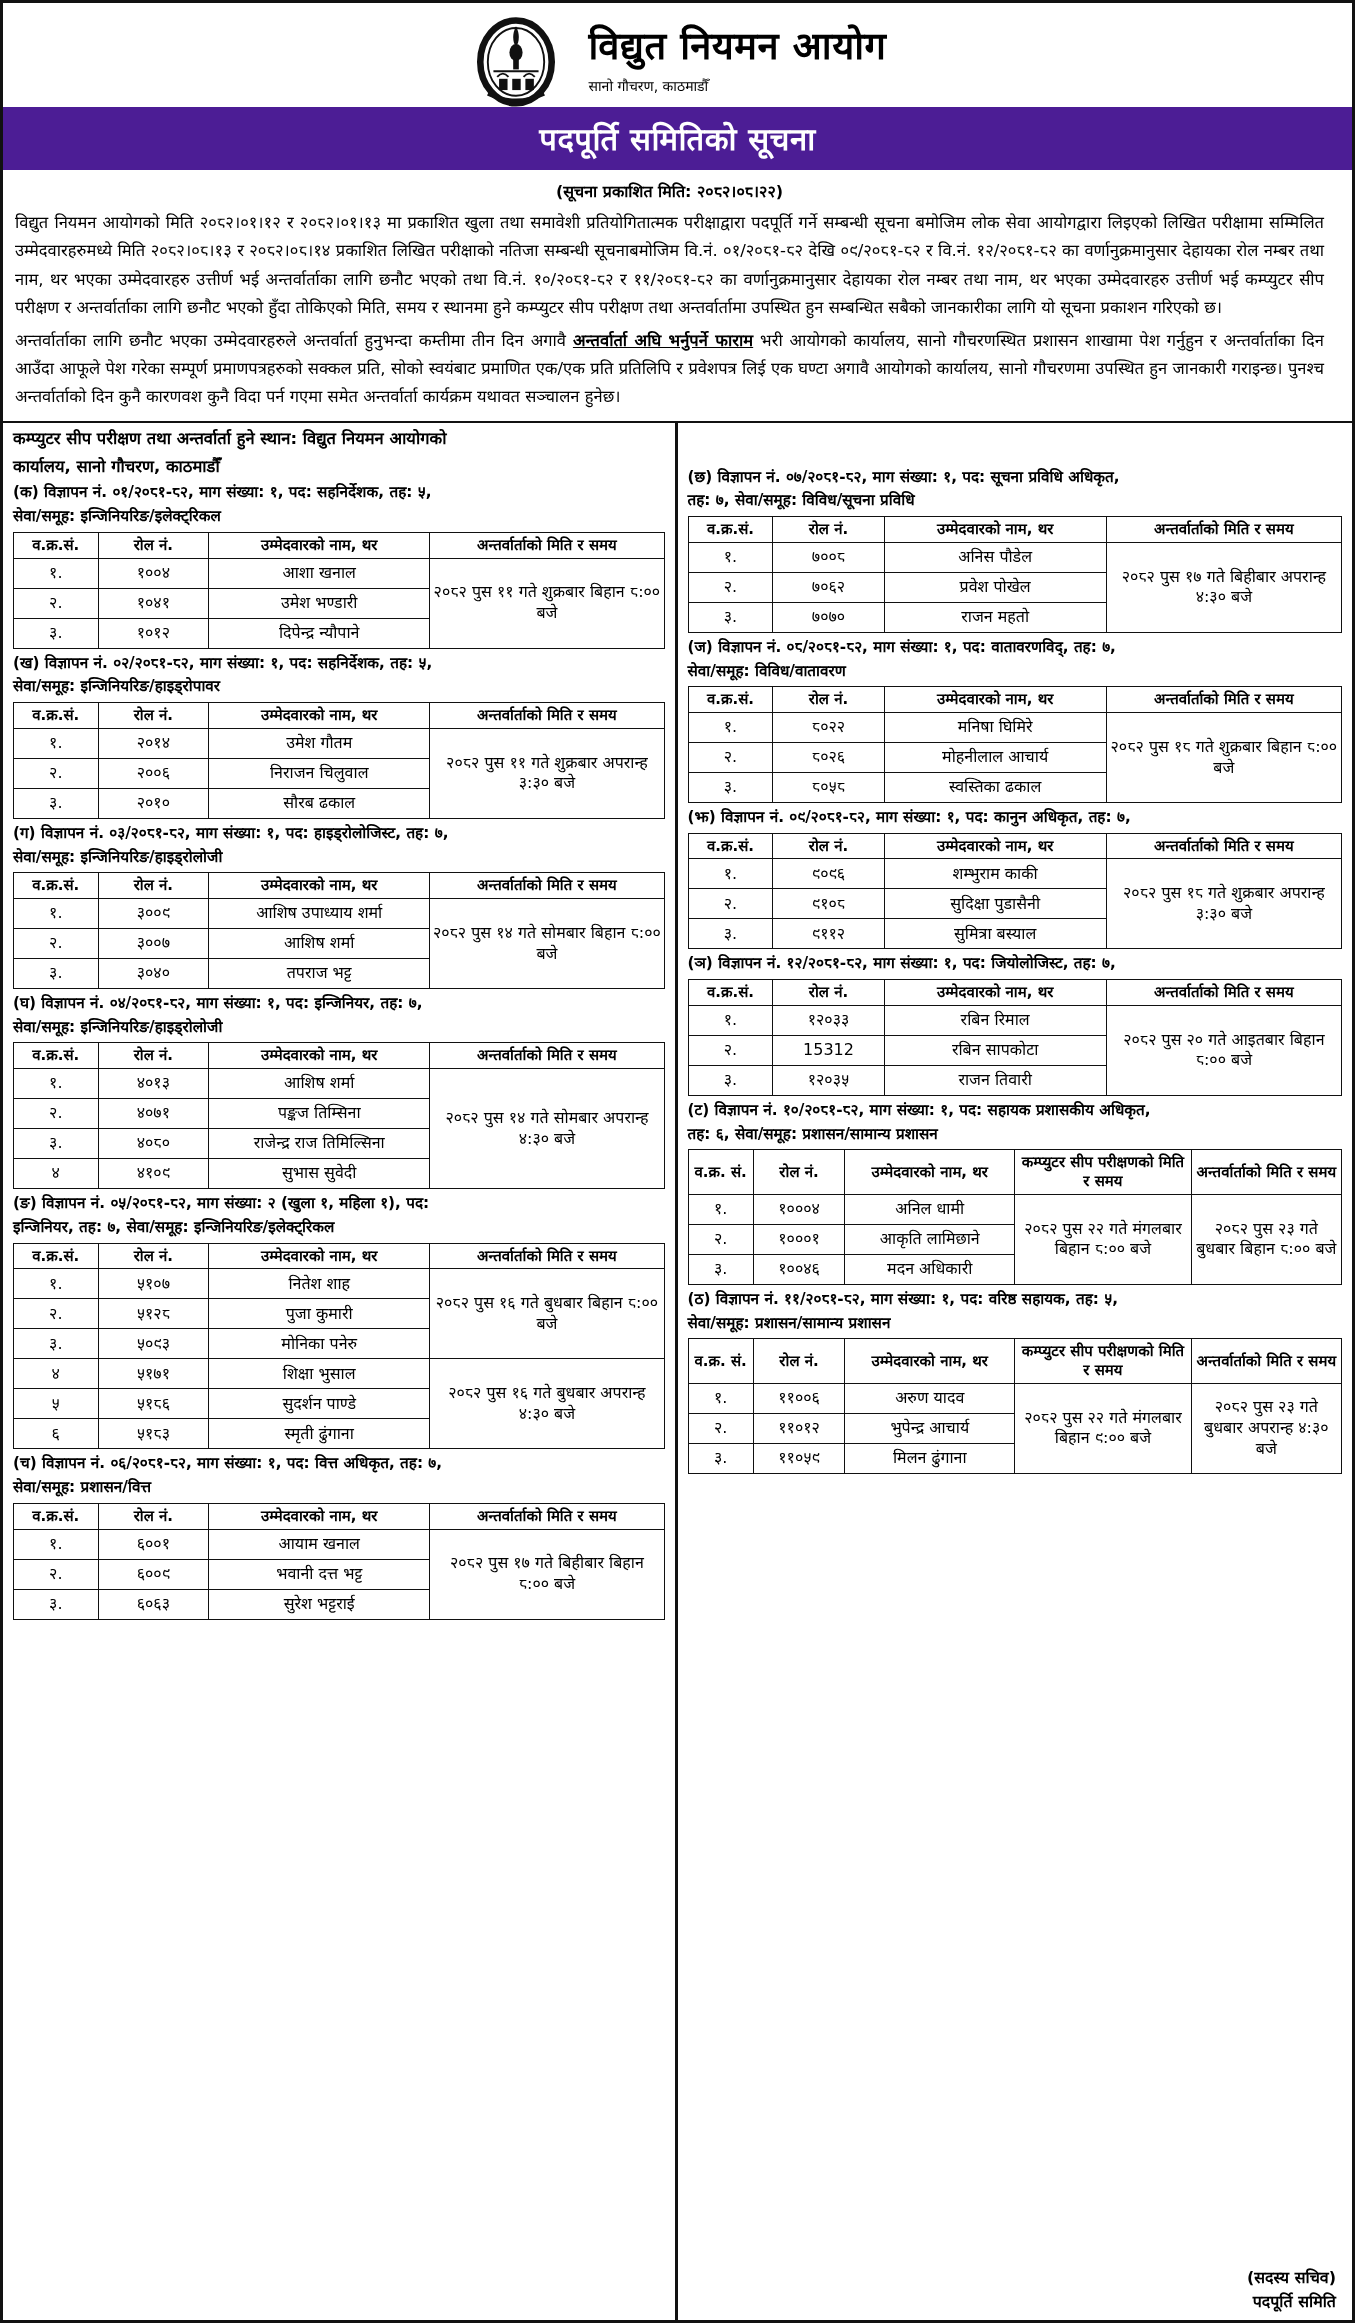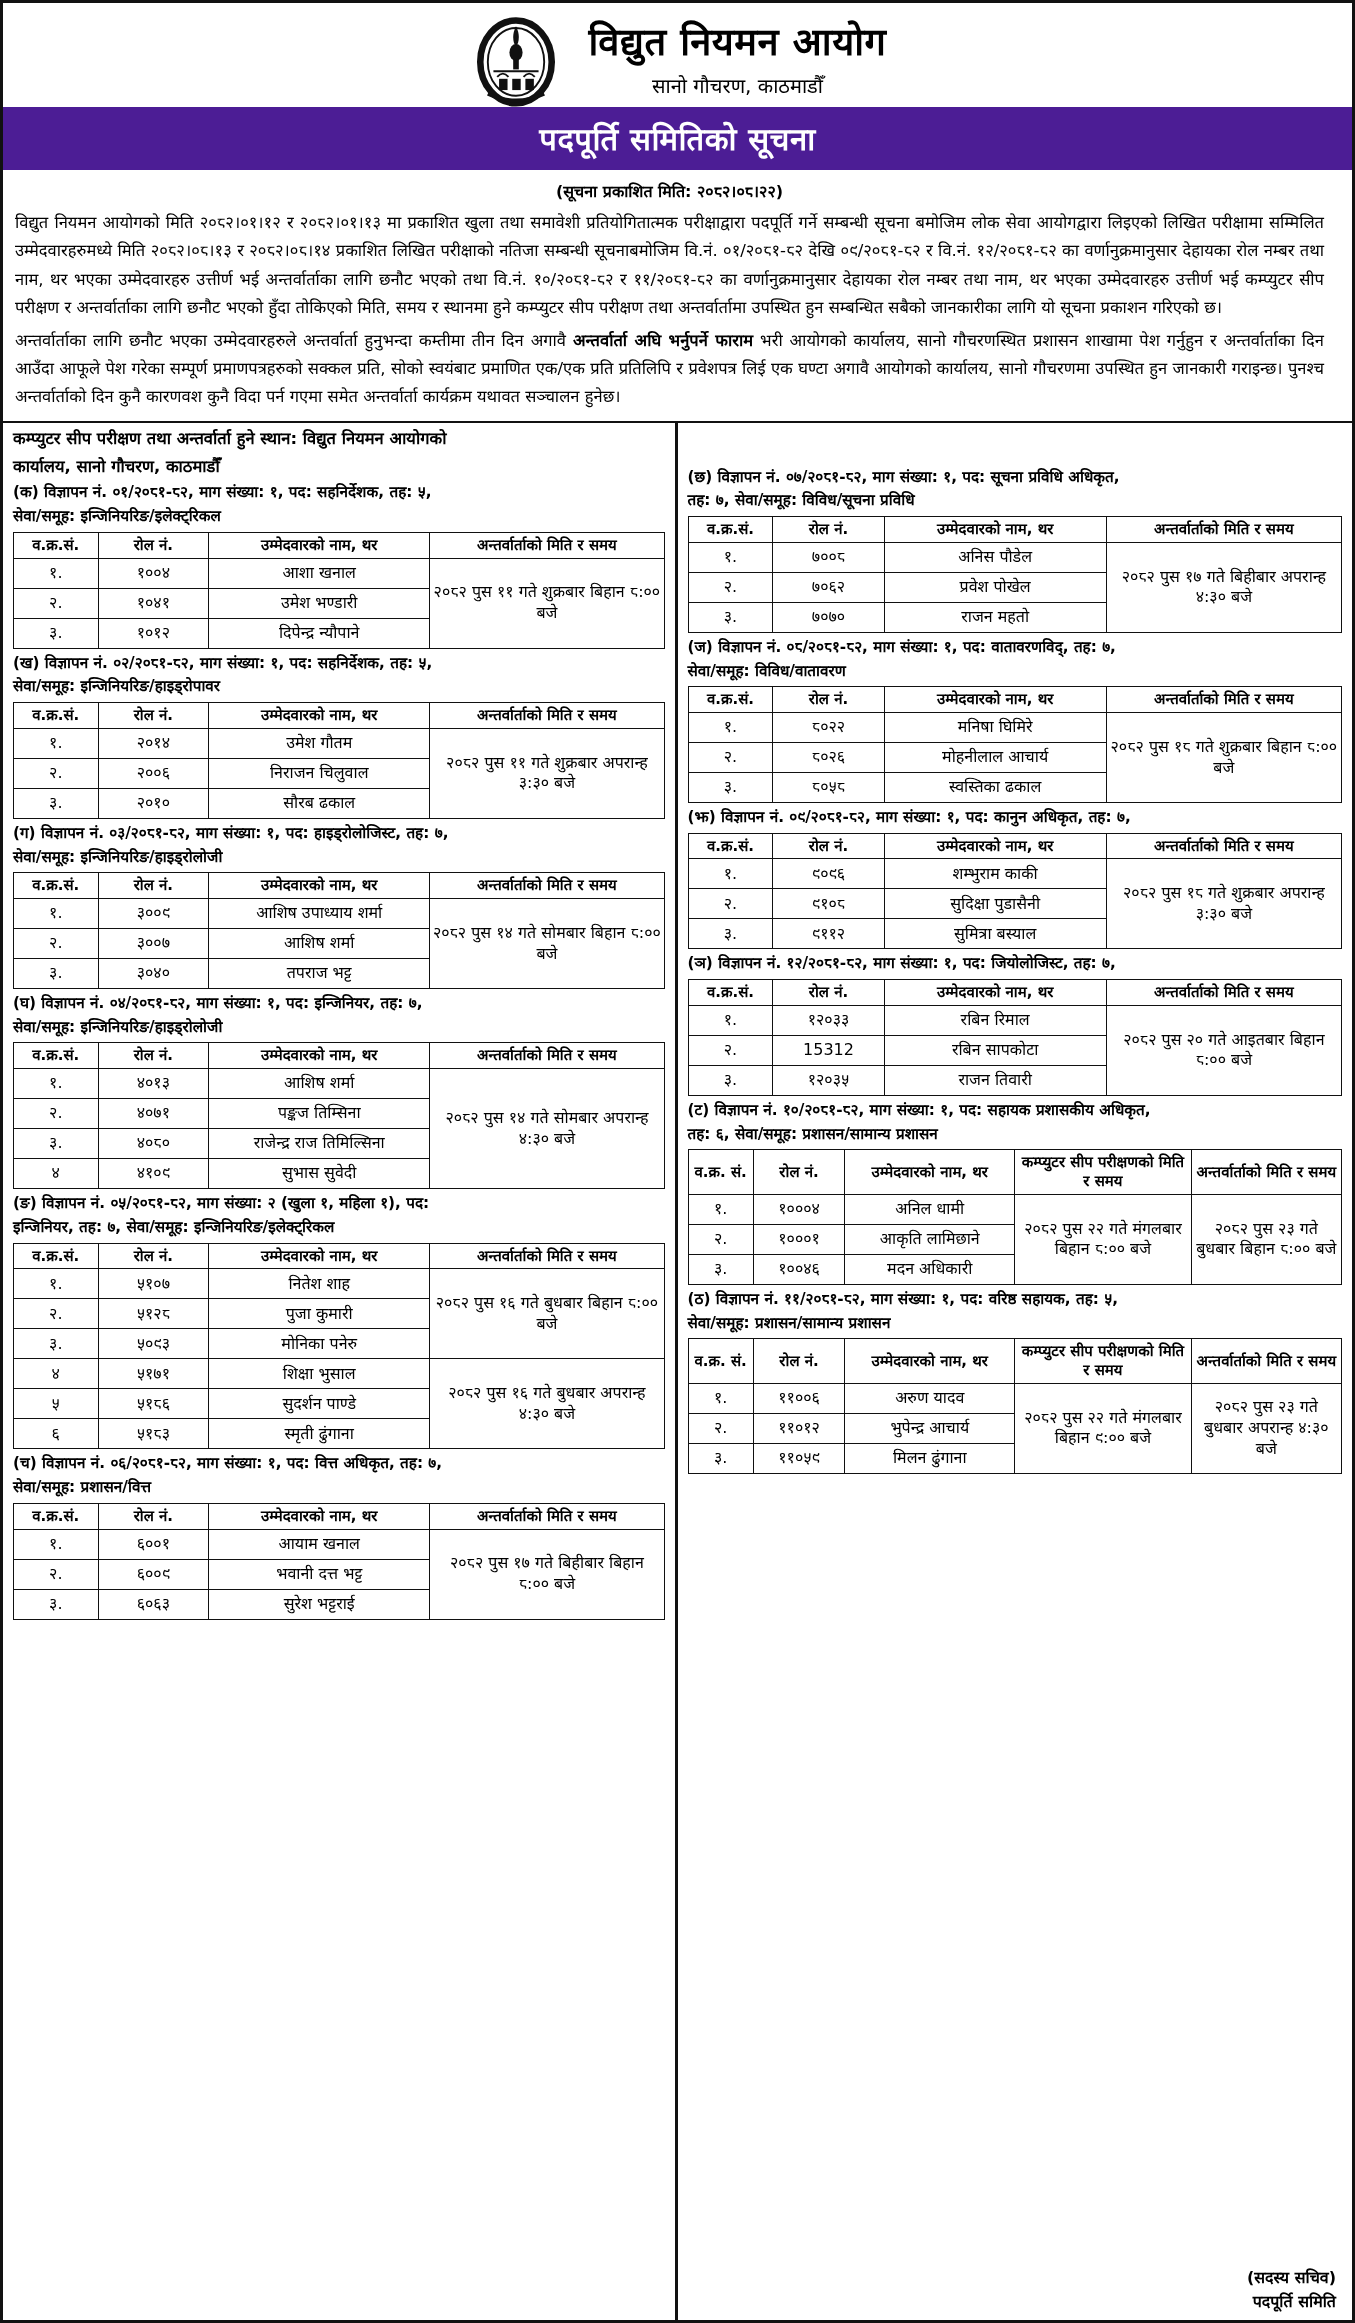--- a/index.html
+++ b/index.html
@@ -38,24 +38,23 @@
     position: relative;
   }
   .org-block { text-align: left; }
   .org-title {
     font-size: 38px;
     font-weight: bold;
     letter-spacing: .5px;
     line-height: 1.15;
   }
   .org-sub {
-    font-size: 20px;
+    font-size: 14px;
     margin-top: 8px;
     font-weight: normal;
-    text-align: center;
   }
 
   
   .band {
     background: #4c1d95;
     color: #fff;
     text-align: center;
     padding: 10px 0 11px 0;
     font-size: 31px;
     font-weight: bold;
@@ -72,21 +71,21 @@
     font-weight: bold;
     margin: 4px 0 7px 0;
   }
   .para {
     font-size: 16.5px;
     line-height: 1.72;
     text-align: justify;
     text-justify: inter-word;
     margin: 0 0 4px 0;
   }
-  .para b { font-weight: bold; }
+  .para b { font-weight: bold; text-decoration: underline; }
 
   
   .columns {
     display: flex;
     flex: 1 1 auto;
     border-top: 2px solid #111;
     margin-top: 3px;
   }
   .col {
     padding: 4px 10px 6px 10px;

